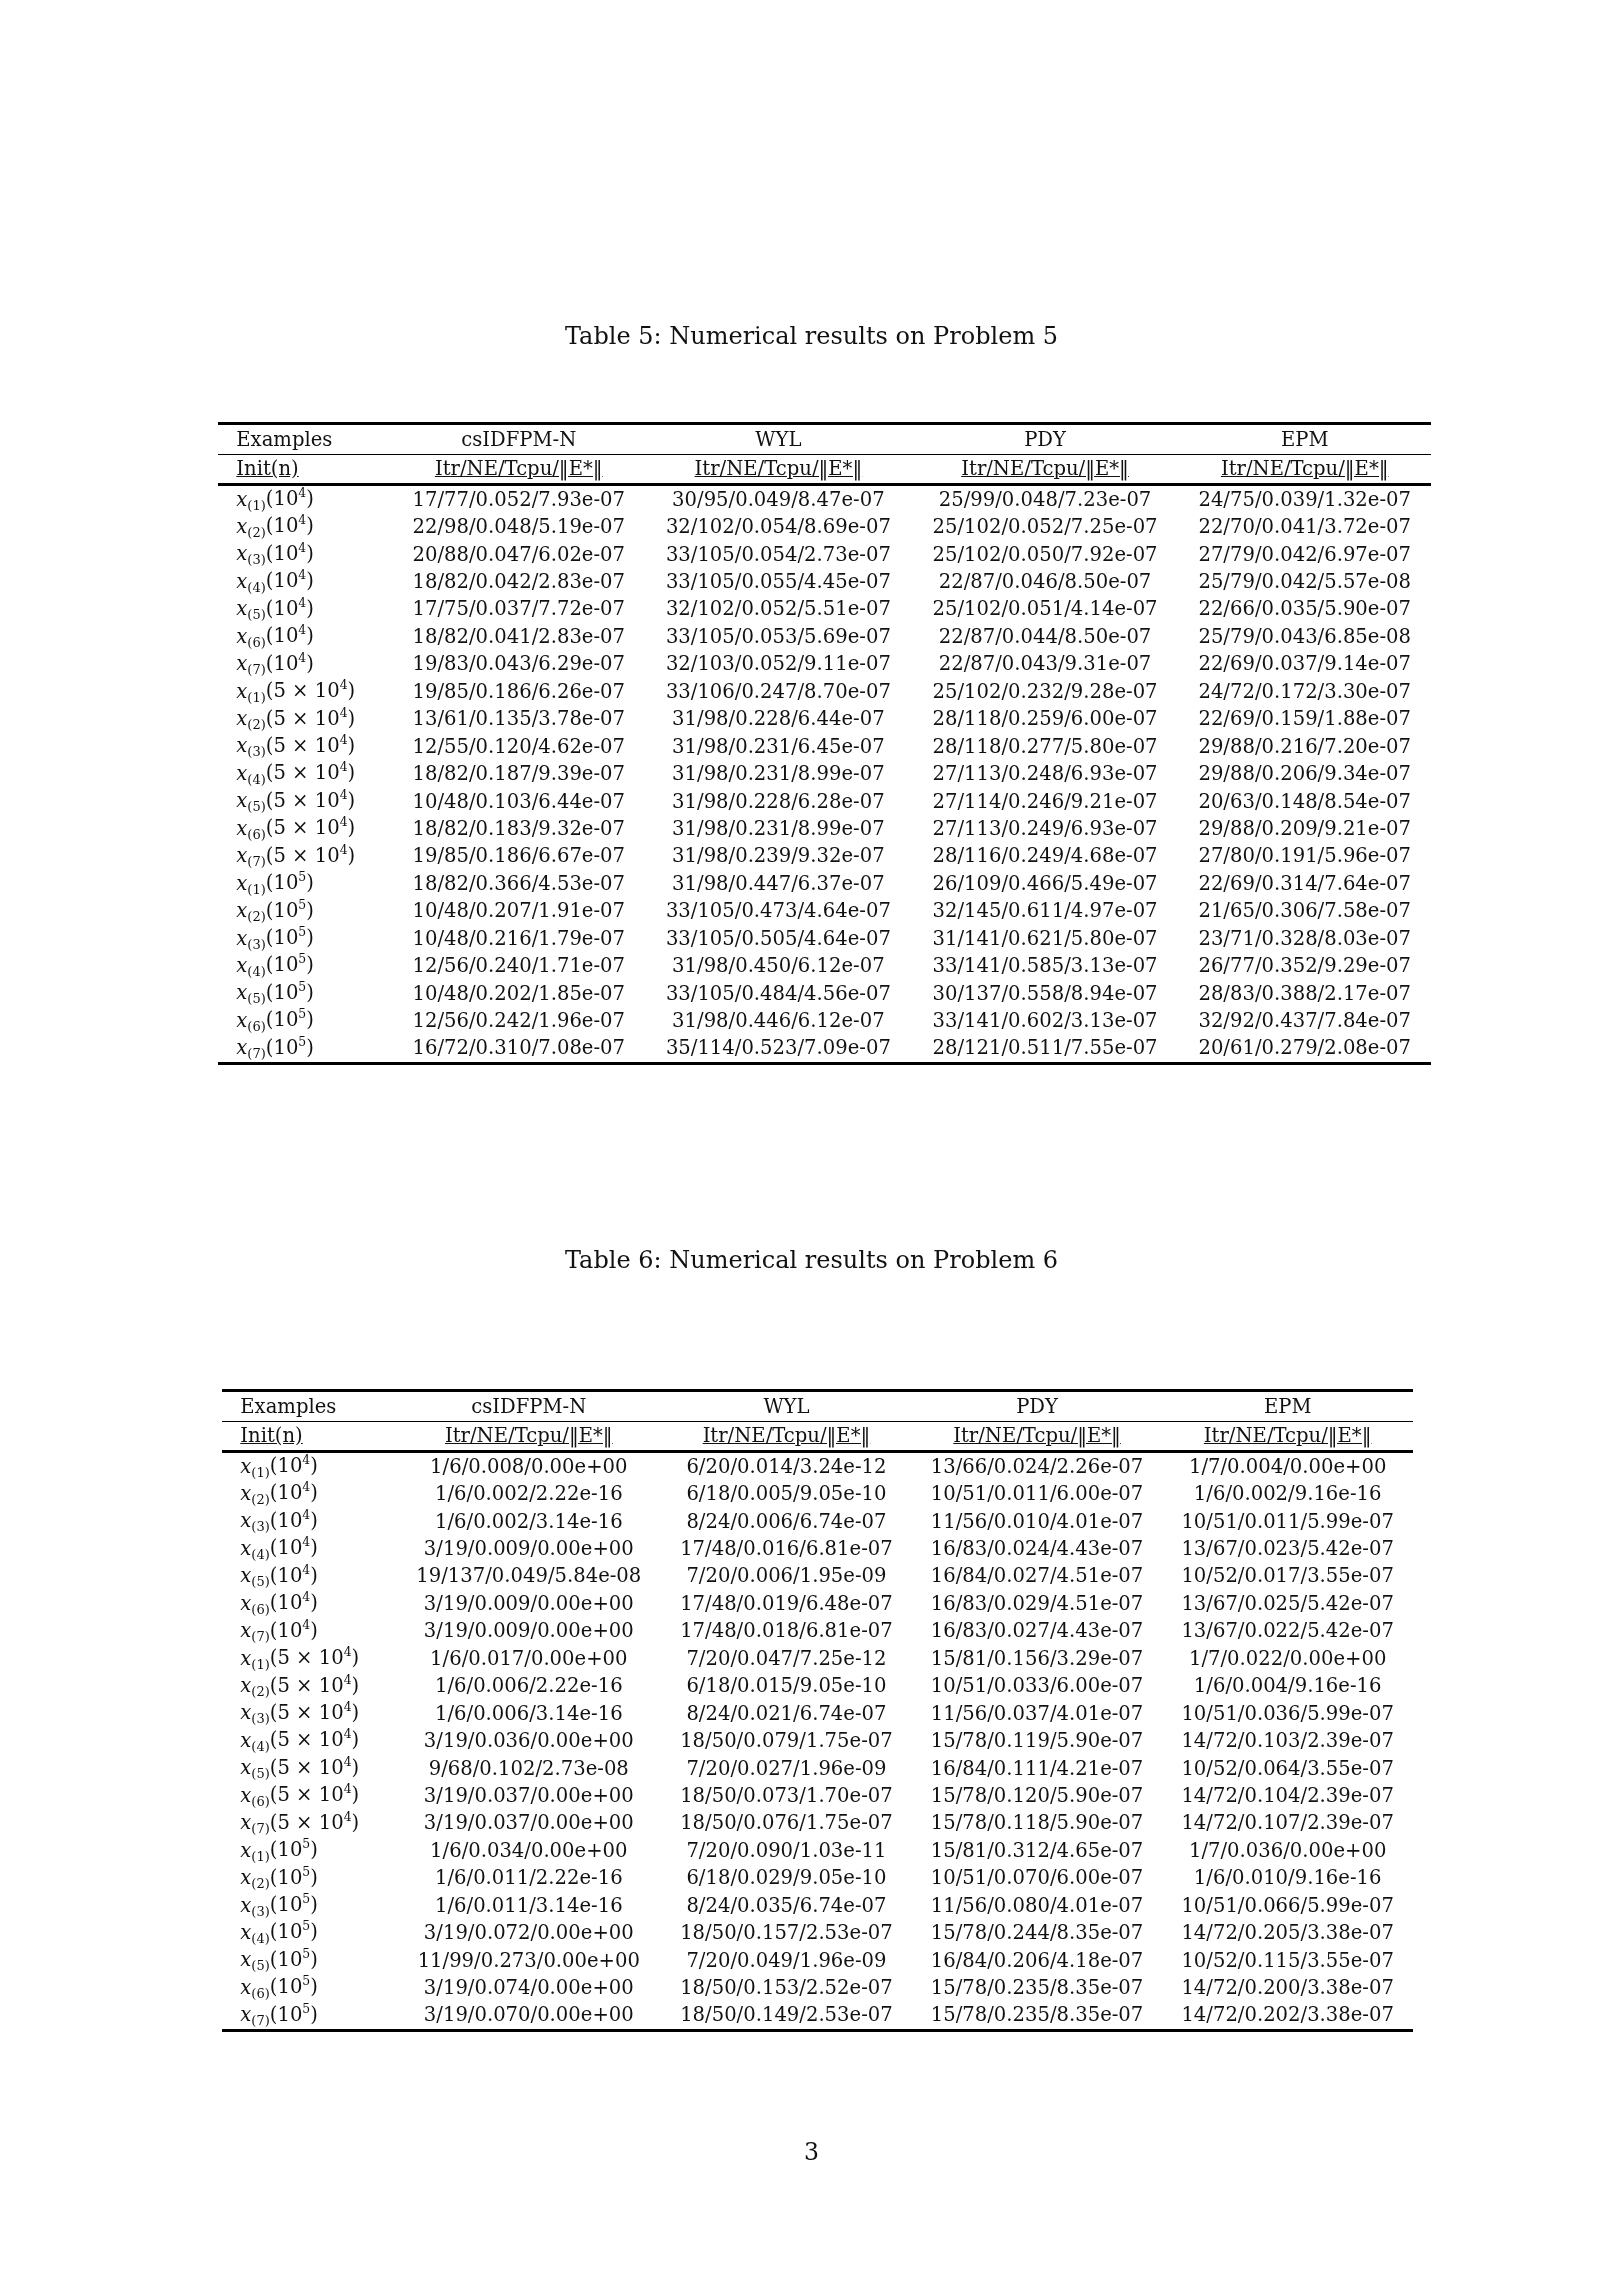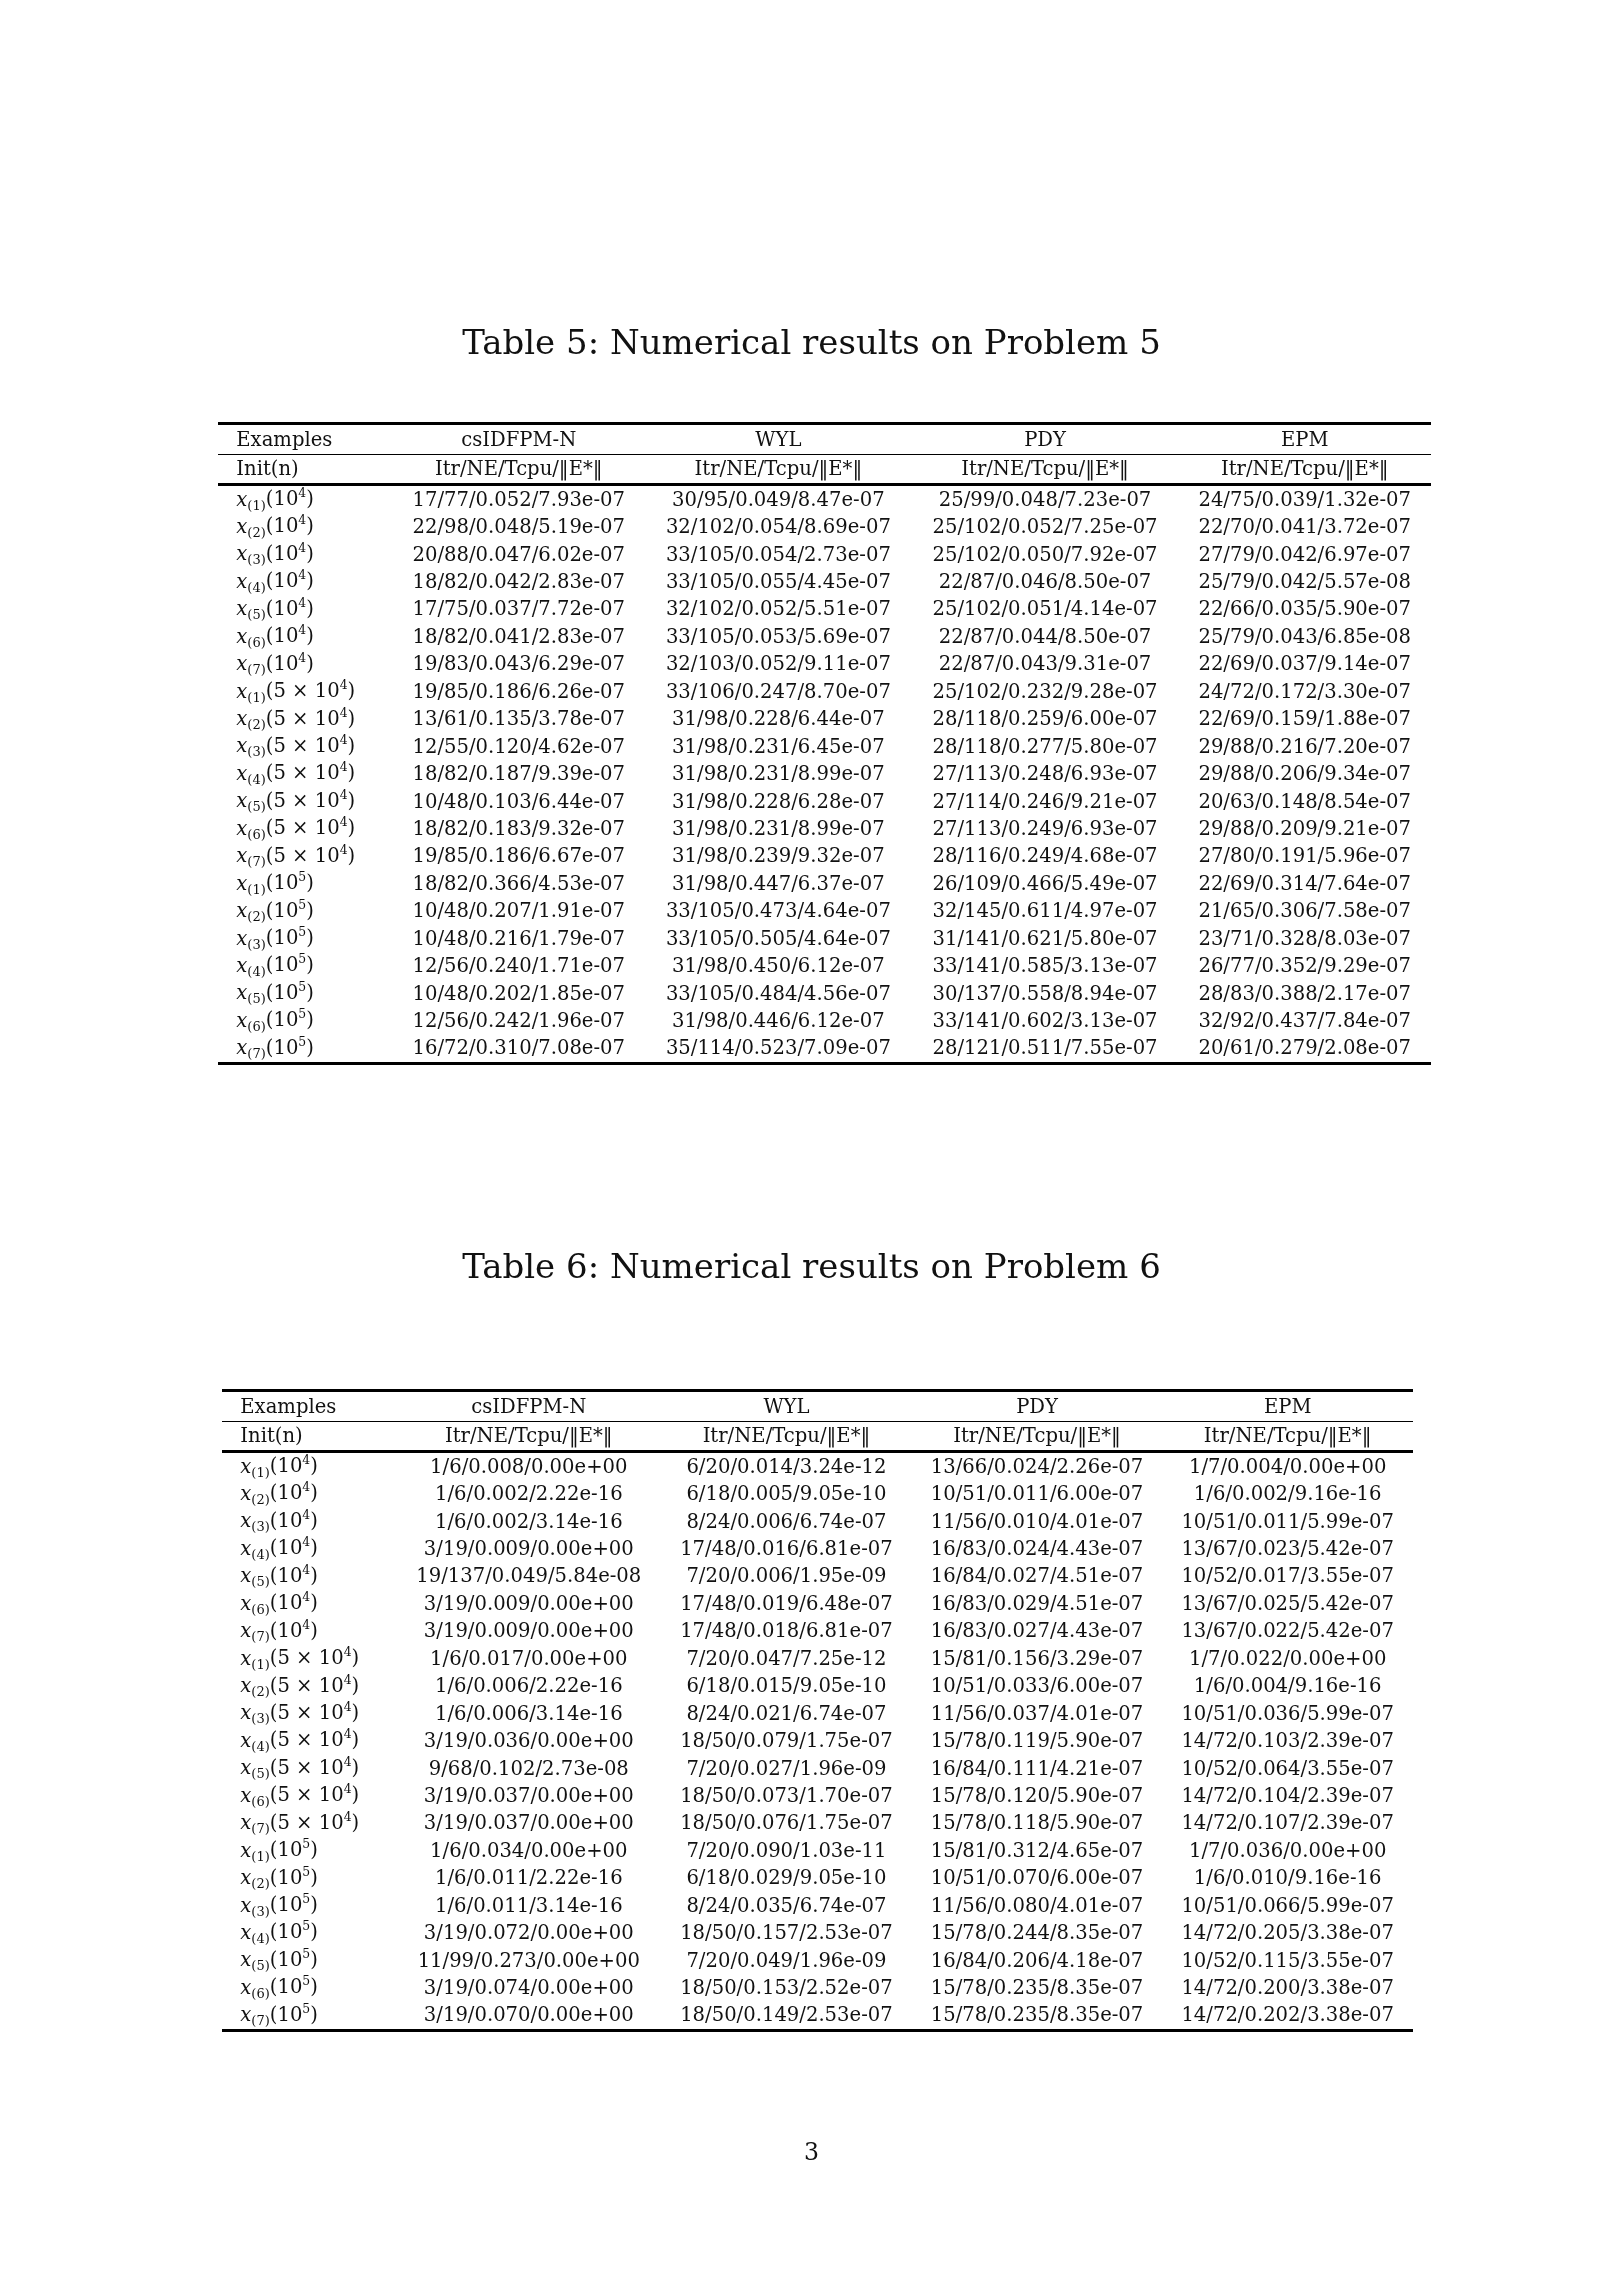--- a/index.html
+++ b/index.html
@@ -1,22 +1,22 @@
 <!DOCTYPE html>
 <html style="font-size:10.5px"><head>
 <meta charset="utf-8">
 <style>
   html, body { margin:0; padding:0; background:#ffffff; }
   body { width:1623px; height:2295px; position:relative; font-family:"DejaVu Serif","Liberation Serif",serif; color:#111; }
-  .caption { position:absolute; left:0; width:1623px; text-align:center; font-size:34px; }
+  .caption { position:absolute; left:0; width:1623px; text-align:center; font-size:24px; }
   .tbl { position:absolute; border-collapse:collapse; font-size:19.6px; font-family:"DejaVu Serif","Liberation Serif",serif;margin-top:48px; }
   .tbl td, .tbl th { padding:0 5.2px; font-weight:normal; white-space:nowrap; text-align:center; }
   .tbl td:first-child, .tbl th:first-child { text-align:left; padding-left:18.3px; }
   .tbl thead tr.r1 th { border-top:3.3px solid #000; height:29px; vertical-align:middle; }
-  .tbl thead tr.r2 th { border-top:1.3px solid #000; border-bottom:3.9px solid #000; height:27.5px; vertical-align:middle; }
+  .tbl thead tr.r2 th { border-top:1.3px solid #000; border-bottom:3.9px solid #000; height:27.5px; vertical-align:middle;text-decoration:underline; }
   .tbl tbody td { height:26px; vertical-align:middle; }
   .tbl tbody tr:last-child td { border-bottom:3.3px solid #000; }
   .ex { font-style:italic; }
   .ex sub { font-style:normal; font-size:13px; }
   .ex .arg { font-style:normal; }
   .ex sup { font-size:12.4px; }
   #t5 { left:218px; top:374px; width:1213px; }
   #t6 { left:222px; top:1341px; width:1191px; }
   #cap5 { top:322px; }
   #cap6 { top:1246px; }

